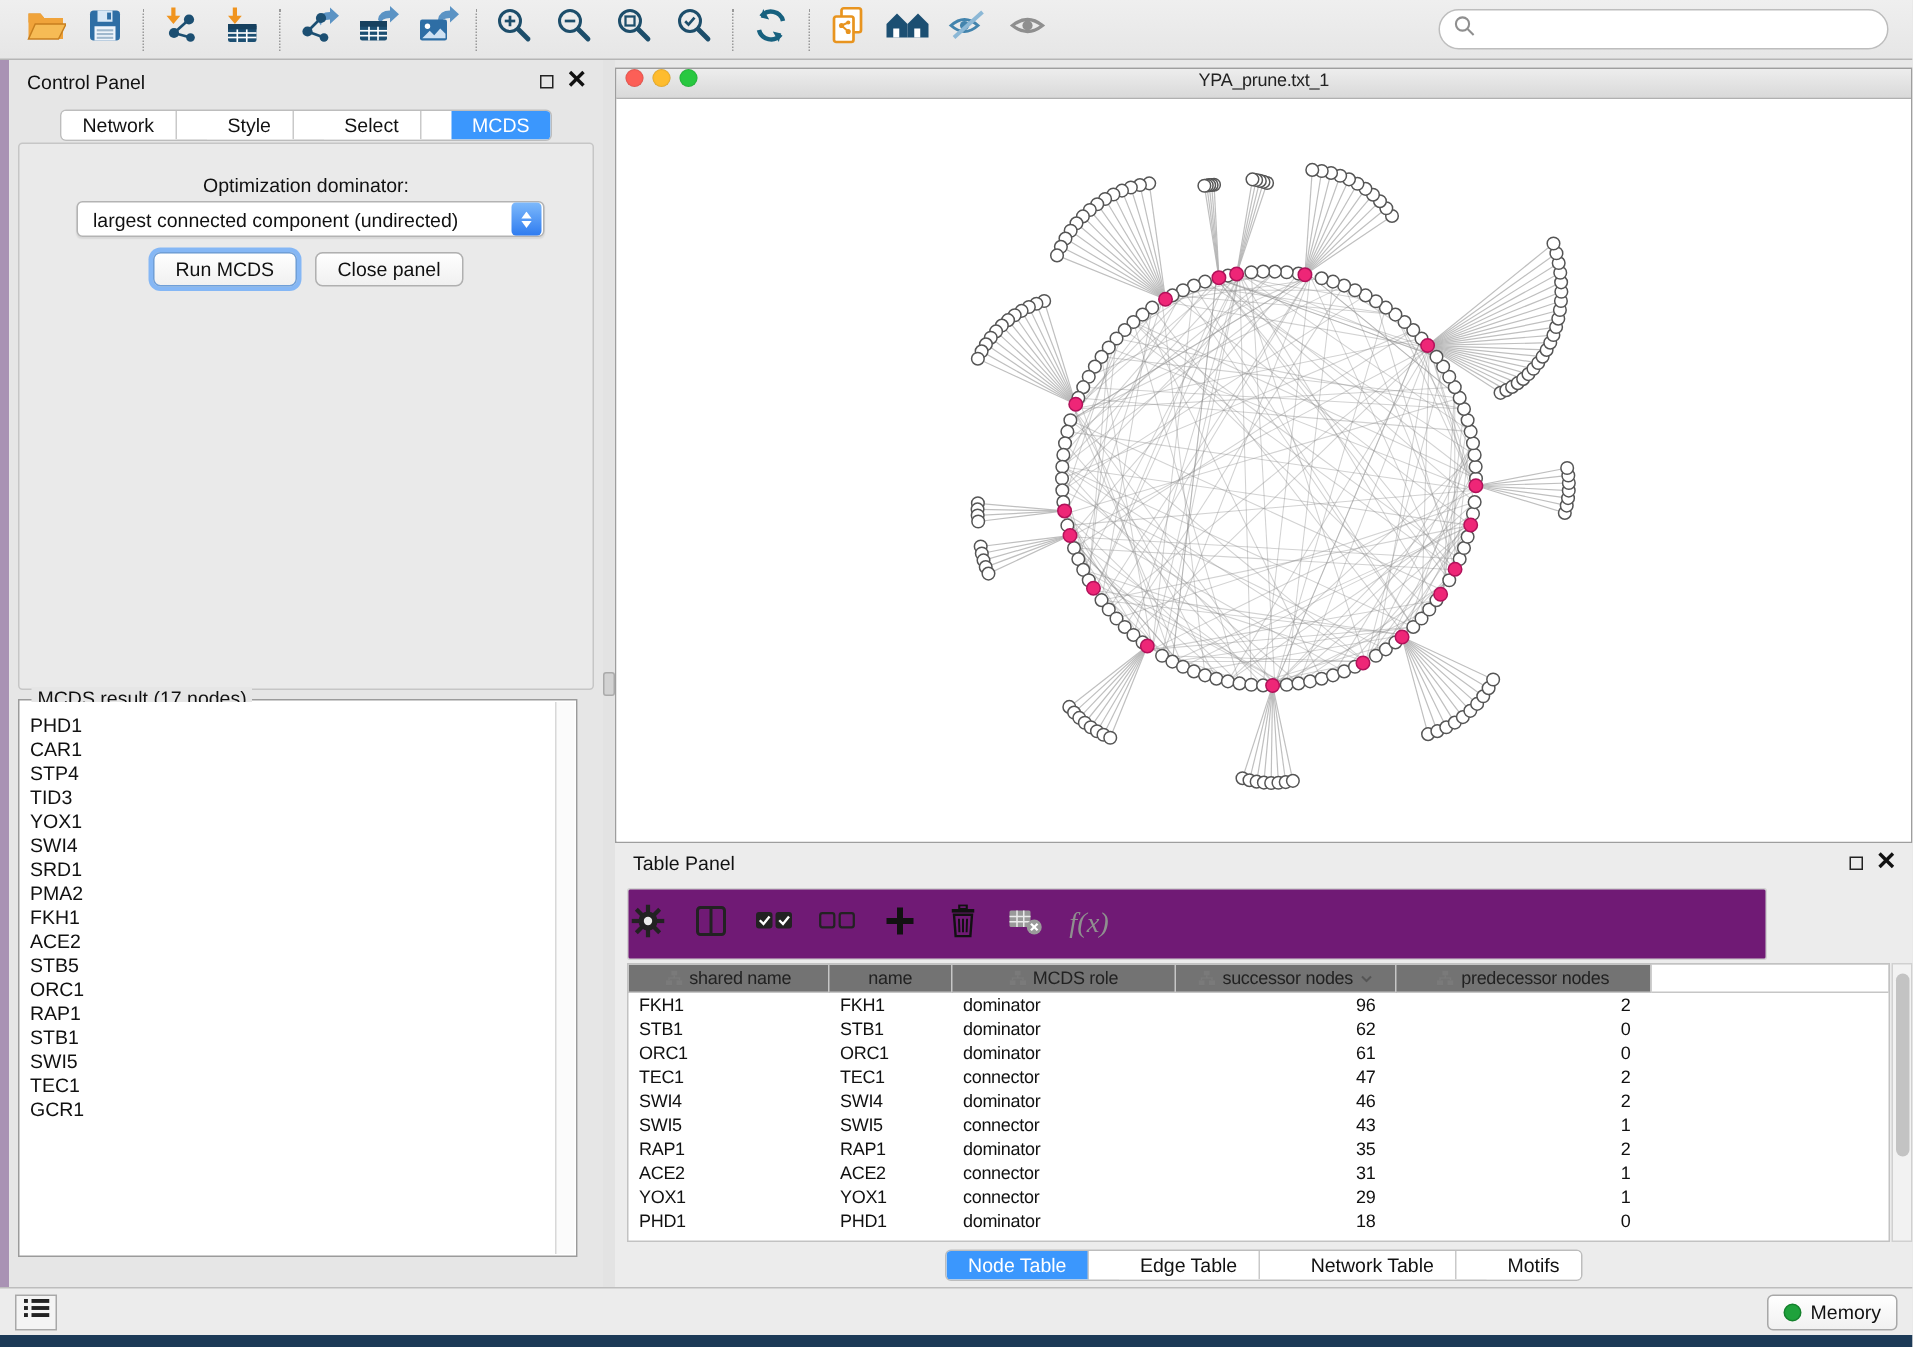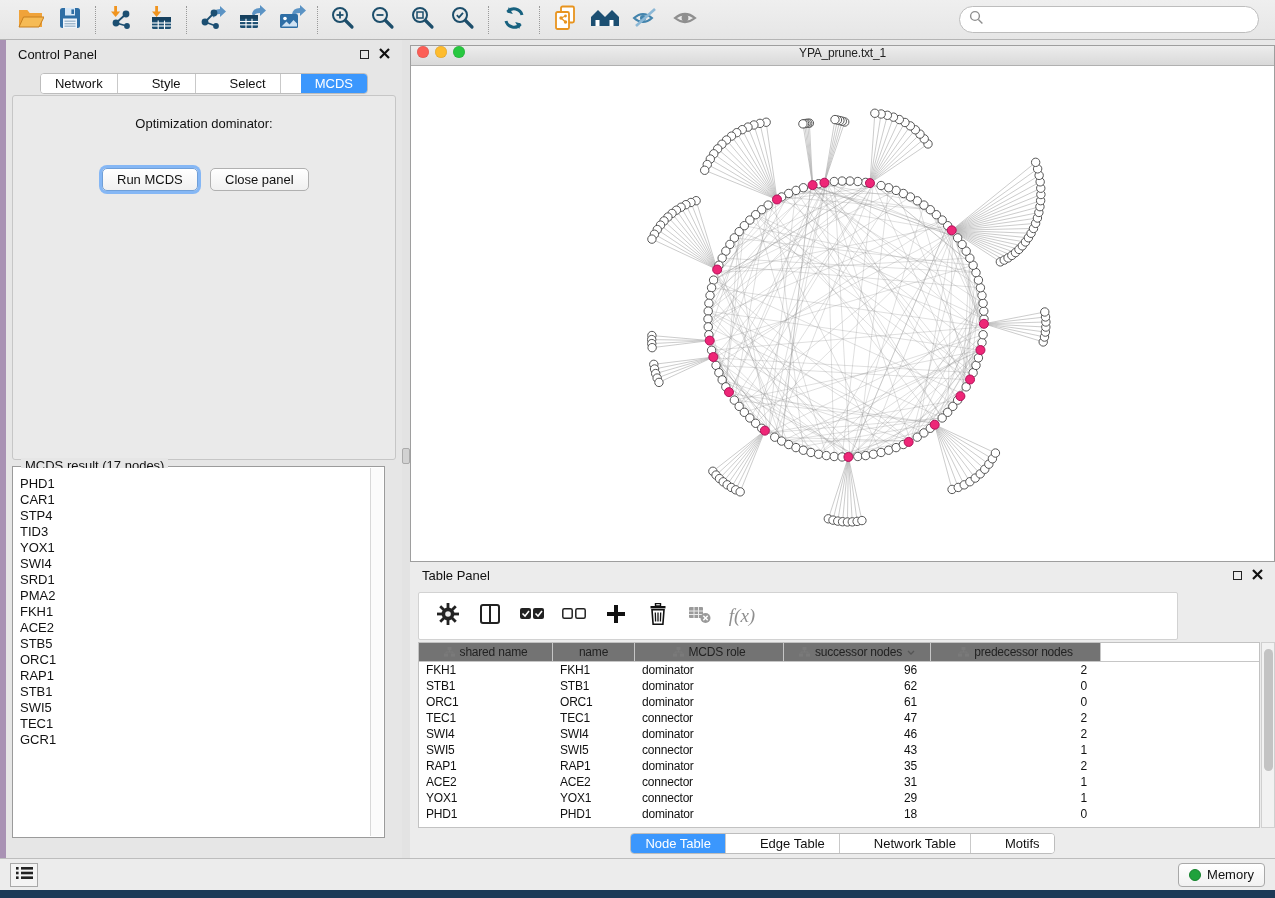--- a/index.html
+++ b/index.html
@@ -64,22 +64,22 @@
   .net-titlebar { position:absolute; left:0; top:0; width:100%; height:20px;
                   background:linear-gradient(#ededed,#d9d9d9); border-bottom:1px solid #b0b0b0;
                   display:flex; align-items:flex-start; padding:0 6px; }
   .light { width:12px; height:12px; border-radius:50%; margin-right:6px; box-shadow:inset 0 0 1px rgba(0,0,0,.35); cursor:pointer; }
   .net-title { position:absolute; left:0; width:100%; text-align:center; font-size:12px; color:#222; letter-spacing:-0.2px; }
   .net-canvas { position:absolute; left:0; top:20px; width:863px; height:495px; background:#fff; }
 
   
   .table-panel { left:410px; top:562px; width:865px; height:296px; background:#ececec; }
   .tp-header { position:absolute; left:0; top:0; width:100%; height:26px; display:flex; align-items:center; padding:0 12px; }
-  .tp-toolbar { position:absolute; left:8px; top:30px; width:760px; height:48px; background:#ffffff;
-                border:1px solid #d2d2d2; border-radius:2px; display:flex; align-items:center; gap:16px; padding:0 16px; }
+  .tp-toolbar { position:absolute; left:8px; top:30px; width:760px; height:48px; background:#701a75;
+                border:1px solid #d2d2d2; border-radius:2px; display:flex; align-items:center; gap:16px; padding:0 0; }
   .tp-tool { width:26px; height:26px; display:flex; align-items:center; justify-content:center; cursor:pointer; }
   .tp-tool.disabled { cursor:default; }
   .fx { font-family:"Liberation Serif",serif; font-style:italic; font-size:19px; color:#8f8f8f; }
   .data-table { position:absolute; left:8px; top:80px; width:842px; height:186px; background:#fff; border:1px solid #c2c2c2; overflow:hidden; }
   .thead { display:flex; height:19px; background:#737373; }
   .th { border-right:1px solid #c6c6c6; border-bottom:1px solid #c6c6c6; display:flex; align-items:center;
         justify-content:center; gap:5px; font-size:12px; color:#222; letter-spacing:-0.2px; cursor:pointer; }
   .th:last-child { background:#fff; border-right:none; border-bottom:1px solid #c6c6c6; }
   .trow { display:flex; height:16px; align-items:center; cursor:default; }
   .td { font-size:12px; color:#111; letter-spacing:-0.2px; white-space:nowrap; overflow:hidden; }
@@ -271,20 +271,31 @@
   <div class="tabs-row">
     <div class="seg">
       <div class="seg-item">Network</div>
       <div class="seg-item">Style</div>
       <div class="seg-item">Select</div>
       <div class="seg-item active">MCDS</div>
     </div>
   </div>
   <div class="cp-inner">
     <div class="opt-label">Optimization dominator:</div>
+    <div class="mac-select">
+      <span class="val">largest connected component (undirected)</span>
+      <span class="stepper">
+          <svg width="8" height="5" viewBox="0 0 8 5">
+            <path d="M4 0l3.4 4.6H.6z" fill="#fff"></path>
+          </svg>
+          <svg width="8" height="5" viewBox="0 0 8 5">
+            <path d="M4 5L.6 .4h6.8z" fill="#fff"></path>
+          </svg>
+        </span>
+    </div>
     <button class="btn focus run-btn">Run MCDS</button>
     <button class="btn closep-btn">Close panel</button>
   </div>
   <div class="groupbox">
     <span class="gb-legend">MCDS result (17 nodes)</span>
     <div class="result-list">
 
     <div class="result-item">PHD1</div>
         <div class="result-item">CAR1</div>
         <div class="result-item">STP4</div>

